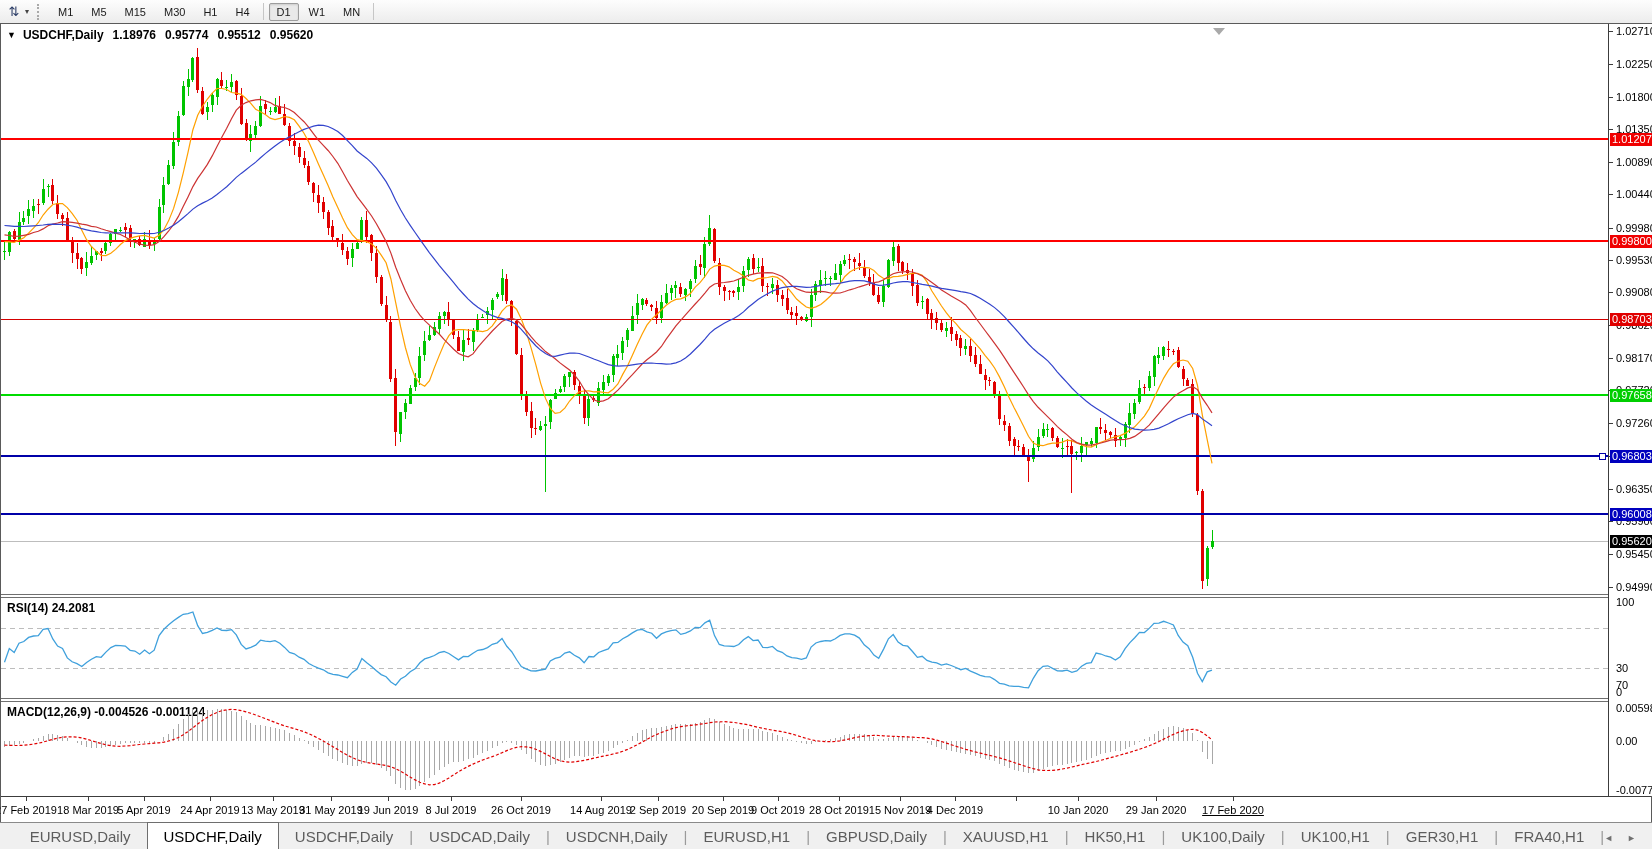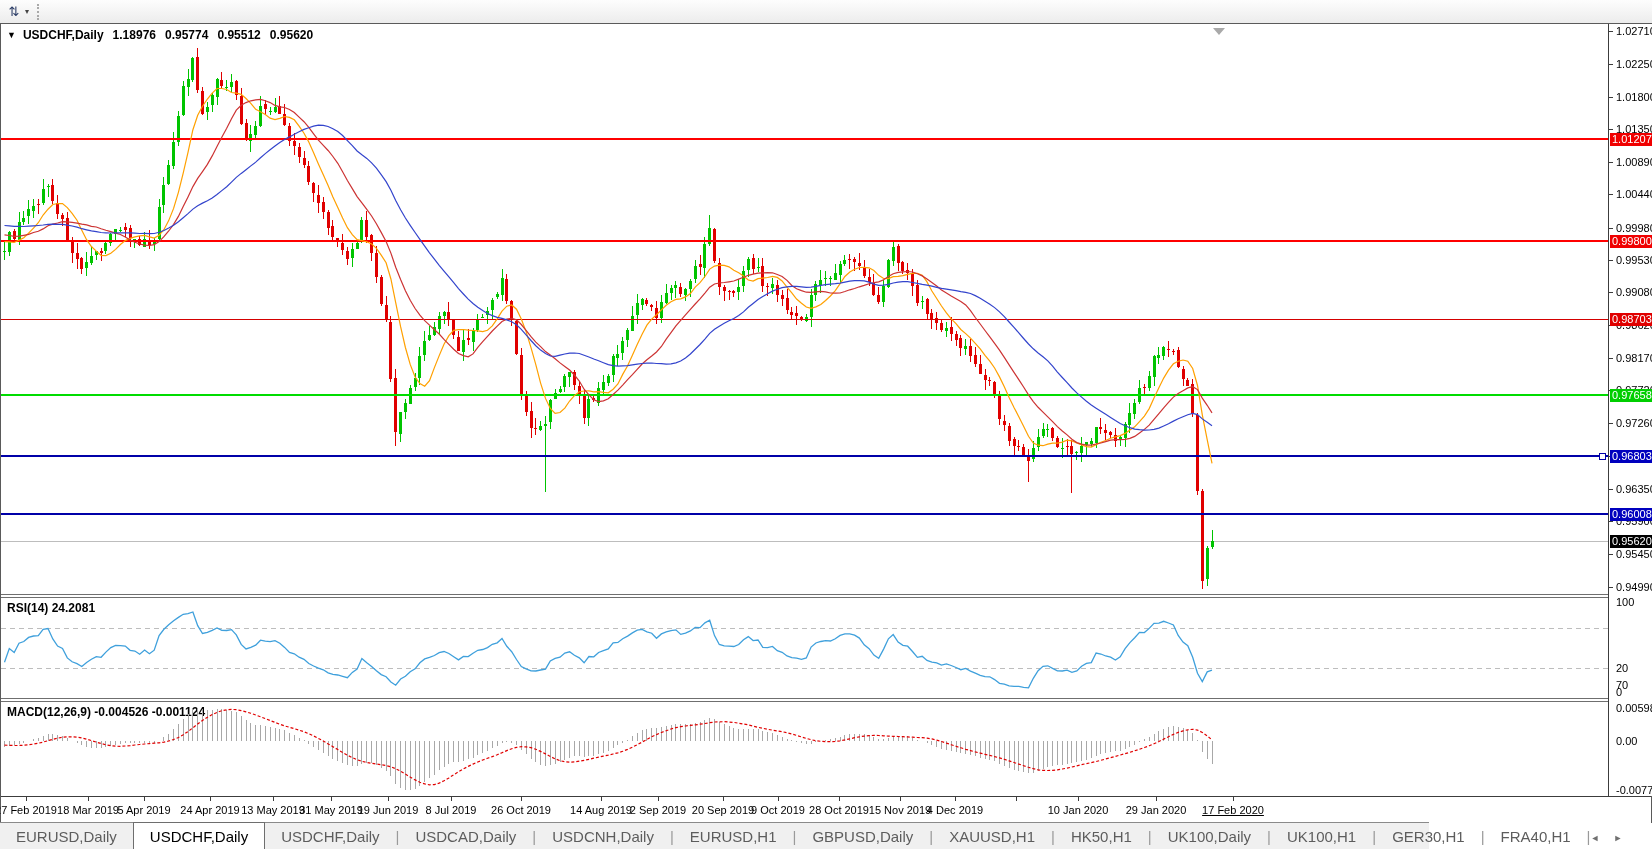--- a/index.html
+++ b/index.html
@@ -44,38 +44,51 @@
   .lvl-label{position:absolute;left:1px;width:42px;height:13px;line-height:13px;color:#fff;
     font-size:11px;padding-left:2px;z-index:3;}
 
   
   .date-axis{position:absolute;left:0;top:772px;width:1650px;height:26px;background:#fff;
     border-top:1px solid #3c3c3c;font-size:11px;color:#000;}
   .date-label{position:absolute;top:7px;transform:translateX(-50%);white-space:nowrap;}
   .date-tick{position:absolute;top:0;width:1px;height:4px;background:#3c3c3c;}
 
   
-  .tabbar{position:absolute;left:0;top:822px;width:1429px;height:27px;background:#f0f0f0;
+  .tabbar{position:absolute;left:0;top:822px;width:1652px;height:27px;background:#f0f0f0;
     border-top:1px solid #8a8a8a;display:flex;align-items:flex-end;font-size:15px;color:#5d5d5d;}
   .tabbar .pad{width:40px;}
   .tab{padding:3px 16px 5px 16px;cursor:default;white-space:nowrap;}
   .tab.active{background:#fff;border:1px solid #6e6e6e;border-bottom:none;color:#000;
     position:relative;top:0;margin-top:-3px;padding-top:5px;z-index:2;}
   .tab-sep{color:#9a9a9a;padding:0 0 5px 0;}
   .tab-scroll{margin-left:auto;display:flex;gap:14px;padding:0 16px 7px 0;color:#707070;font-size:9px;}
 </style>
 </head>
 <body>
 
 <div id="app">
 
   <div class="toolbar">
     <span class="tb-icon">⇅</span>
     <span class="tb-caret">▾</span>
     <span class="tb-grip"></span>
+    <div id="tf-buttons" style="display:flex;align-items:center;">
+        <span class="tf-btn">M1</span>
+        <span class="tf-btn">M5</span>
+        <span class="tf-btn">M15</span>
+        <span class="tf-btn">M30</span>
+        <span class="tf-btn">H1</span>
+        <span class="tf-btn">H4</span>
+        <span class="tb-sep"></span>
+        <span class="tf-btn active">D1</span>
+        <span class="tf-btn">W1</span>
+        <span class="tf-btn">MN</span>
+        <span class="tb-sep"></span>
+      </div>
   </div>
 
   <div class="window">
 
     <div class="chart-title">
       <span class="tri">▼</span>
       <span>USDCHF,Daily</span>
       <span>1.18976</span>
       <span>0.95774</span>
       <span>0.95512</span>
@@ -906,21 +919,21 @@
         <div class="ticklabel" style="top: 557px;">0.94990</div>
         <div class="lvl-label" style="top: 109px; background: rgb(240, 0, 0);">1.01207</div>
         <div class="lvl-label" style="top: 211px; background: rgb(240, 0, 0);">0.99800</div>
         <div class="lvl-label" style="top: 289px; background: rgb(224, 0, 0);">0.98703</div>
         <div class="lvl-label" style="top: 365px; background: rgb(0, 206, 0);">0.97658</div>
         <div class="lvl-label" style="top: 426px; background: rgb(0, 0, 190);">0.96803</div>
         <div class="lvl-label" style="top: 484px; background: rgb(0, 0, 190);">0.96008</div>
         <div class="lvl-label" style="top: 511px; background: rgb(0, 0, 0);">0.95620</div>
         <div class="ticklabel" style="top: 572px;">100</div>
         <div class="ticklabel" style="top: 633px; margin-top: 22px;">70</div>
-        <div class="ticklabel" style="top: 638px;">20</div>
+        <div class="ticklabel" style="top: 638px;">30</div>
         <div class="ticklabel" style="top: 662px;">0</div>
         <div class="ticklabel" style="top: 678px;">0.005986</div>
         <div class="ticklabel" style="top: 711px;">0.00</div>
         <div class="ticklabel" style="top: 760px;">-0.007737</div>
       </div>
 
     <div class="date-axis" id="date-axis">
         <div class="date-tick" style="left: 25px;"></div>
         <div class="date-label" style="left: 25px;">27 Feb 2019</div>
         <div class="date-tick" style="left: 87px;"></div>

